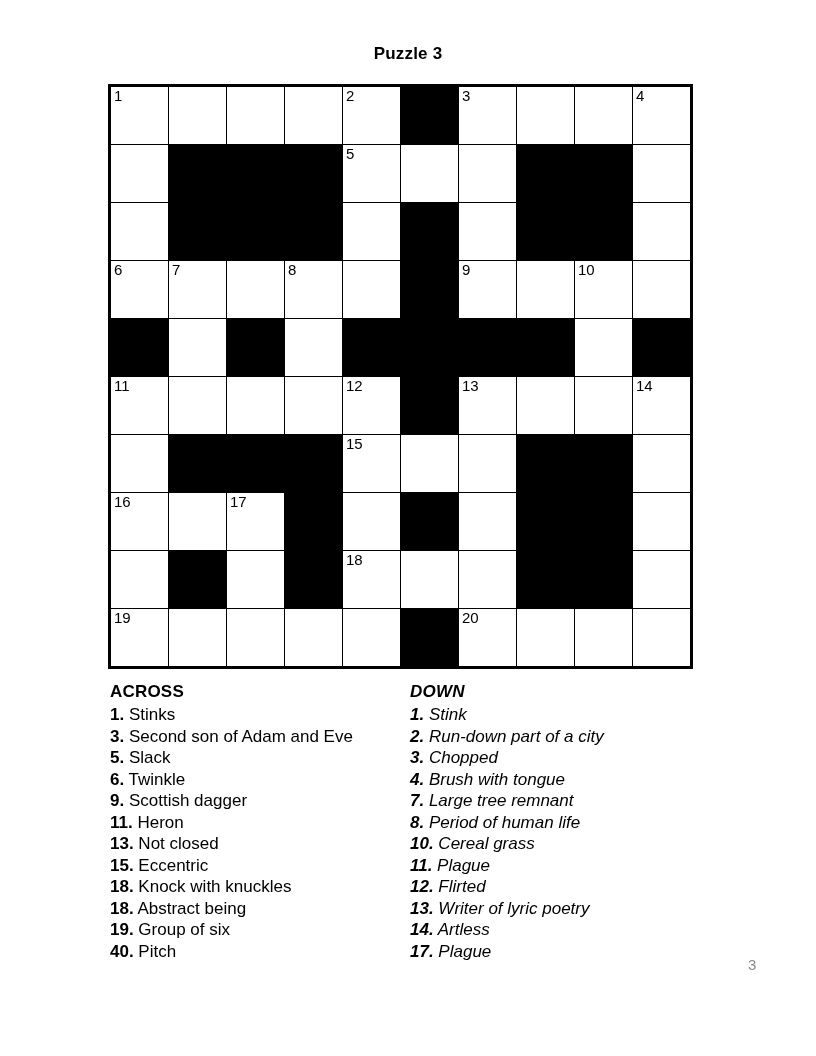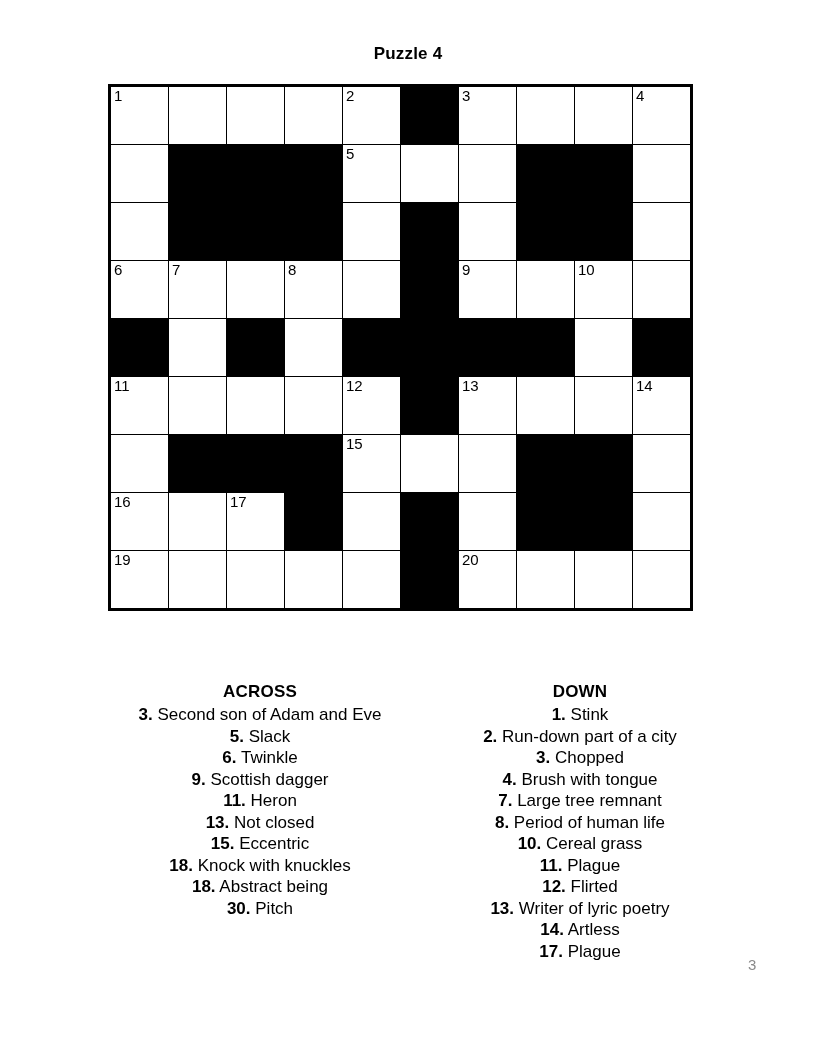--- a/index.html
+++ b/index.html
@@ -64,24 +64,24 @@
     position: absolute;
     top: 682px;
     left: 110px;
     width: 640px;
     display: flex;
     flex-direction: row;
     gap: 0;
   }
   .clue-col {
     width: 300px;
-    text-align: center;
   }
   .clue-col.down {
     width: 340px;
+    font-style: italic;
   }
   .clue-head {
     font-size: 17px;
     font-weight: bold;
     margin-bottom: 2px;
     letter-spacing: 0.2px;
   }
   ul.clue-list {
     list-style: none;
     margin: 0;
@@ -103,21 +103,21 @@
     top: 956px;
     font-size: 15px;
     color: #8a8a8a;
   }
 </style>
 </head>
 <body>
 
 <div class="page">
 
-  <div class="puzzle-title">Puzzle 4</div>
+  <div class="puzzle-title">Puzzle 3</div>
 
   <div class="grid-wrap">
     <table class="grid">
       <tbody>
           <tr>
             <td>
               <span class="num">1</span>
             </td>
             <td></td>
             <td></td>
@@ -233,20 +233,34 @@
             <td>
               <span class="num">16</span>
             </td>
             <td></td>
             <td>
               <span class="num">17</span>
             </td>
             <td class="block"></td>
             <td></td>
             <td class="block"></td>
+            <td></td>
+            <td class="block"></td>
+            <td class="block"></td>
+            <td></td>
+          </tr>
+          <tr>
+            <td></td>
+            <td class="block"></td>
+            <td></td>
+            <td class="block"></td>
+            <td>
+              <span class="num">18</span>
+            </td>
+            <td></td>
             <td></td>
             <td class="block"></td>
             <td class="block"></td>
             <td></td>
           </tr>
           <tr>
             <td>
               <span class="num">19</span>
             </td>
             <td></td>
@@ -262,30 +276,32 @@
             <td></td>
           </tr>
         </tbody>
     </table>
   </div>
 
   <div class="clues">
     <div class="clue-col across">
       <div class="clue-head">ACROSS</div>
       <ul class="clue-list">
+          <li><span class="cn">1.</span><span> Stinks</span></li>
           <li><span class="cn">3.</span><span> Second son of Adam and Eve</span></li>
           <li><span class="cn">5.</span><span> Slack</span></li>
           <li><span class="cn">6.</span><span> Twinkle</span></li>
           <li><span class="cn">9.</span><span> Scottish dagger</span></li>
           <li><span class="cn">11.</span><span> Heron</span></li>
           <li><span class="cn">13.</span><span> Not closed</span></li>
           <li><span class="cn">15.</span><span> Eccentric</span></li>
           <li><span class="cn">18.</span><span> Knock with knuckles</span></li>
           <li><span class="cn">18.</span><span> Abstract being</span></li>
-          <li><span class="cn">30.</span><span> Pitch</span></li>
+          <li><span class="cn">19.</span><span> Group of six</span></li>
+          <li><span class="cn">40.</span><span> Pitch</span></li>
         </ul>
     </div>
     <div class="clue-col down">
       <div class="clue-head">DOWN</div>
       <ul class="clue-list">
           <li><span class="cn">1.</span><span> Stink</span></li>
           <li><span class="cn">2.</span><span> Run-down part of a city</span></li>
           <li><span class="cn">3.</span><span> Chopped</span></li>
           <li><span class="cn">4.</span><span> Brush with tongue</span></li>
           <li><span class="cn">7.</span><span> Large tree remnant</span></li>

